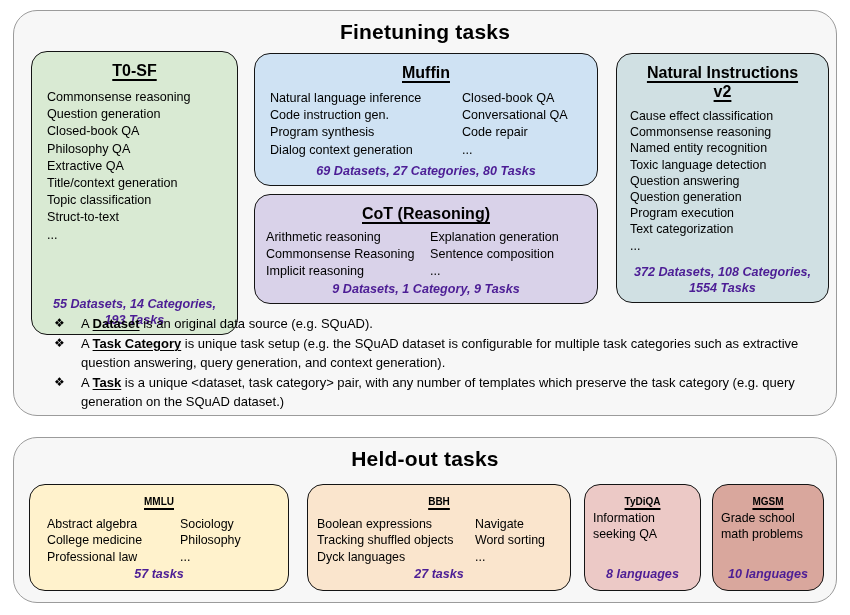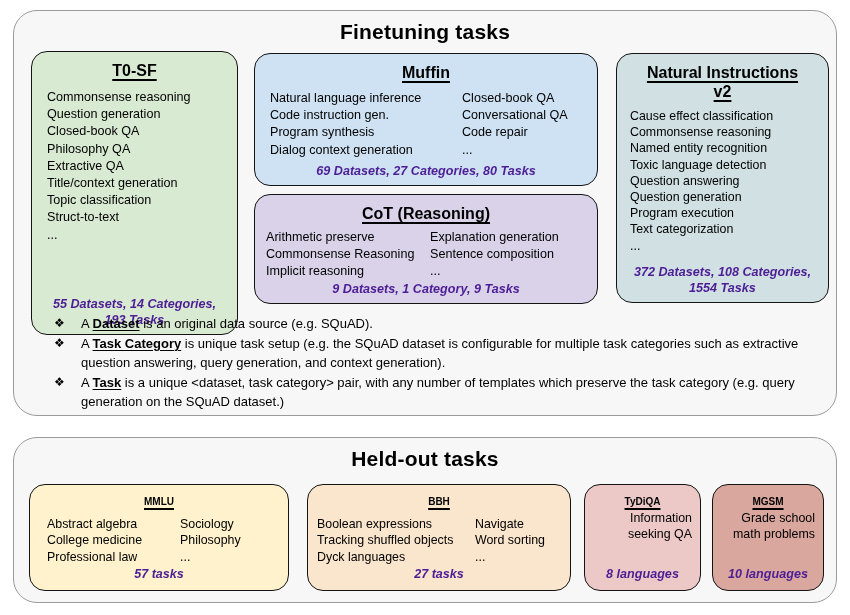--- a/index.html
+++ b/index.html
@@ -72,21 +72,21 @@
   #mmlu-box{left:15px;top:46px;width:260px;height:107px;}
   #bbh-box{left:293px;top:46px;width:264px;height:107px;}
   #tydiqa-box{left:570px;top:46px;width:117px;height:107px;}
   #mgsm-box{left:698px;top:46px;width:112px;height:107px;}
   #mmlu-box .cols{padding:5px 0 0 17px;}
   #mmlu-box .col1{width:133px;}
   #bbh-box .cols{padding:5px 0 0 9px;}
   #bbh-box .col1{width:158px;}
   .ho-list{font-size:12.4px;line-height:16.4px;}
   .desc{
-    text-align:right;font-size:12.4px;line-height:15.5px;
+    text-align:left;font-size:12.4px;line-height:15.5px;
     padding:0 8px 0 8px;
   }
 </style>
 </head>
 <body>
 
 <div class="panel" id="ft-panel">
   <div class="panel-title">Finetuning tasks</div>
 
   <div class="box" id="t0sf-box" style="background-color: rgb(217, 234, 211);">
@@ -121,21 +121,21 @@
           <div class="item">...</div>
         </div>
     </div>
     <div class="summary">69 Datasets, 27 Categories, 80 Tasks</div>
   </div>
 
   <div class="box" id="cot-box" style="background-color: rgb(217, 210, 233);">
     <div class="box-title">CoT (Reasoning)</div>
     <div class="cols">
       <div class="tasklist col1">
-          <div class="item">Arithmetic preserve</div>
+          <div class="item">Arithmetic reasoning</div>
           <div class="item">Commonsense Reasoning</div>
           <div class="item">Implicit reasoning</div>
         </div>
       <div class="tasklist col2">
           <div class="item">Explanation generation</div>
           <div class="item">Sentence composition</div>
           <div class="item">...</div>
         </div>
     </div>
     <div class="summary">9 Datasets, 1 Category, 9 Tasks</div>

